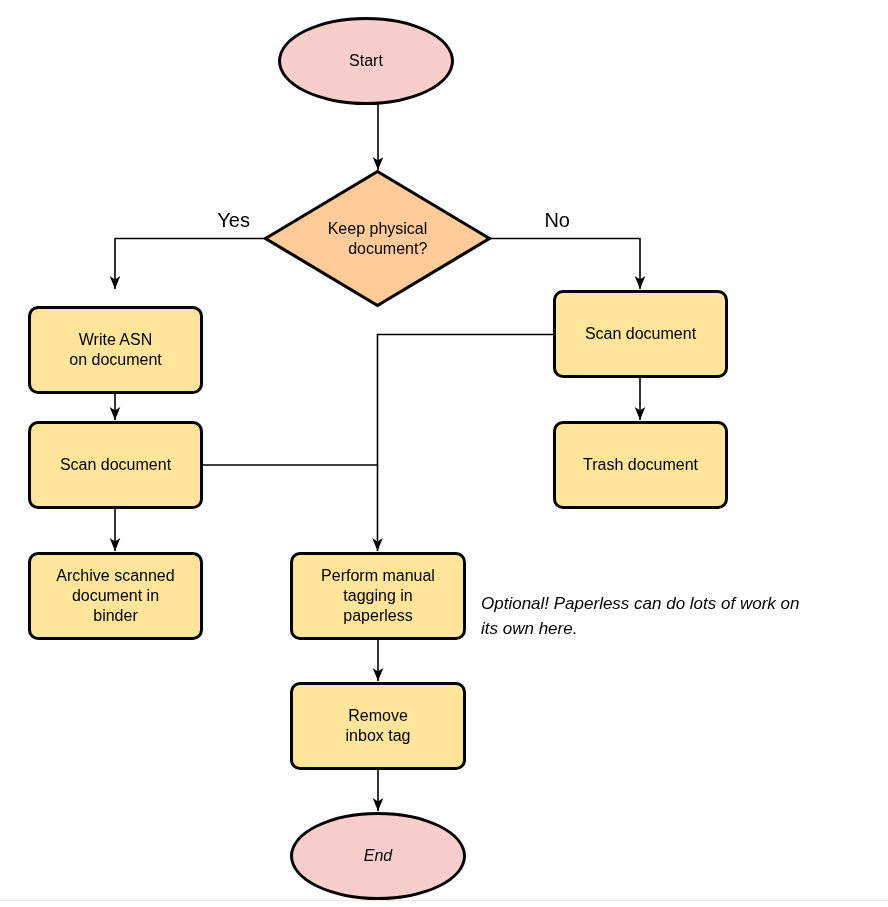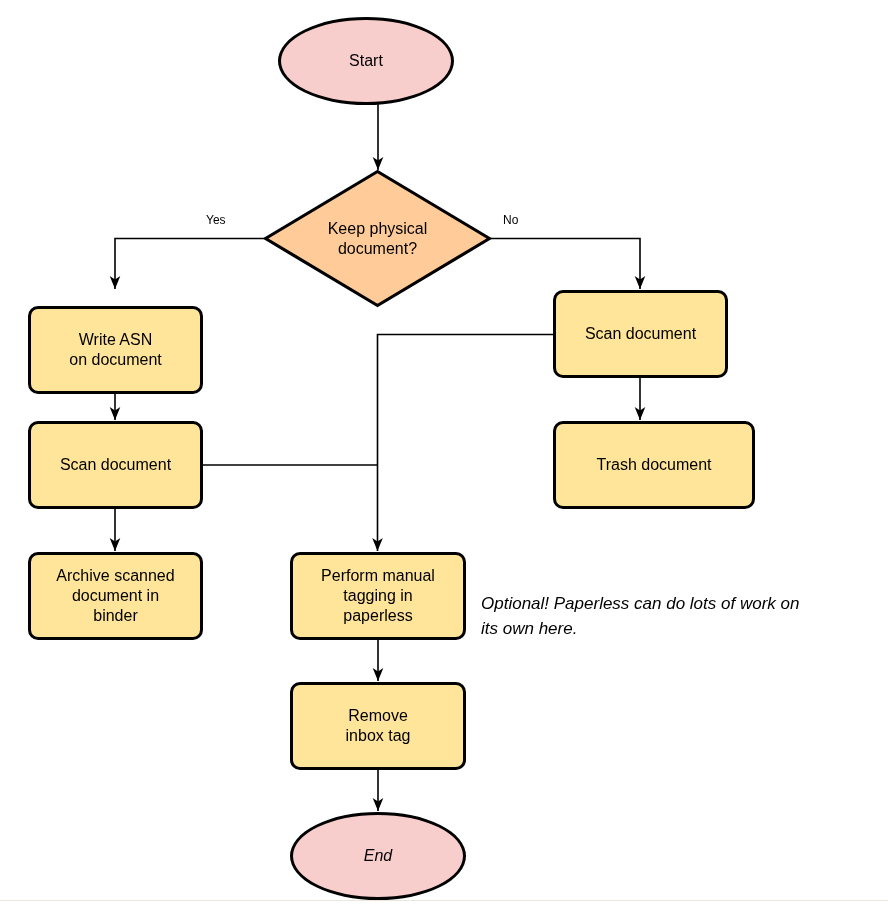--- a/index.html
+++ b/index.html
@@ -34,28 +34,28 @@
   .terminal {
     background: var(--terminal-fill, #f8cecc);
     border: 3px solid var(--stroke, #000);
     border-radius: 50%;
   }
   .diamond-wrap { position: absolute; }
   .diamond-wrap svg { display: block; }
   .diamond-label {
     position: absolute; inset: 0;
     display: flex; align-items: center; justify-content: center;
-    text-align: center; font-size: 16px; line-height: 20px;
+    text-align: right; font-size: 16px; line-height: 20px;
     white-space: pre-line;
   }
   .edge-label {
     position: absolute;
-    font-size: 12px;
+    font-size: 20px;
     line-height: 19px;
-    text-align: left;
+    text-align: right;
     width: 44px;
   }
   .annotation {
     position: absolute;
     left: 481px; top: 591px;
     width: 404px;
     font-size: 17px;
     font-style: italic;
     line-height: 25px;
     white-space: pre-line;
@@ -97,39 +97,39 @@
 
   <div class="diamond-wrap" style="left:263px; top:169px; width:229px; height:139px;">
     <svg width="229" height="139" viewBox="0 0 229 139">
       <polygon points="114.5,2.5 226.5,69.5 114.5,136.5 2.5,69.5" fill="var(--decision-fill, #ffcc99)" stroke="var(--stroke, #000)" stroke-width="3.2" stroke-linejoin="miter"></polygon>
     </svg>
     <div class="diamond-label">Keep physical
 document?</div>
   </div>
 
   <div class="edge-label" style="left:206px; top:211px;">Yes</div>
-  <div class="edge-label" style="left:503px; top:211px;">No</div>
+  <div class="edge-label" style="left:526px; top:211px;">No</div>
 
   <div class="node process" style="left:28px; top:290px; width:175px; height:88px;margin-top:16px;">
     <span>Write ASN
 on document</span>
   </div>
   <div class="node process" style="left:28px; top:421px; width:175px; height:88px;">
     <span>Scan document</span>
   </div>
   <div class="node process" style="left:28px; top:552px; width:175px; height:88px;">
     <span>Archive scanned
 document in
 binder</span>
   </div>
 
   <div class="node process" style="left:553px; top:290px; width:175px; height:88px;">
     <span>Scan document</span>
   </div>
-  <div class="node process" style="left:553px; top:421px; width:202px; height:88px;">
+  <div class="node process" style="left:553px; top:421px; width:175px; height:88px;">
     <span>Trash document</span>
   </div>
 
   <div class="node process" style="left:290px; top:552px; width:176px; height:88px;">
     <span>Perform manual
 tagging in
 paperless</span>
   </div>
   <div class="node process" style="left:290px; top:682px; width:176px; height:88px;">
     <span>Remove

